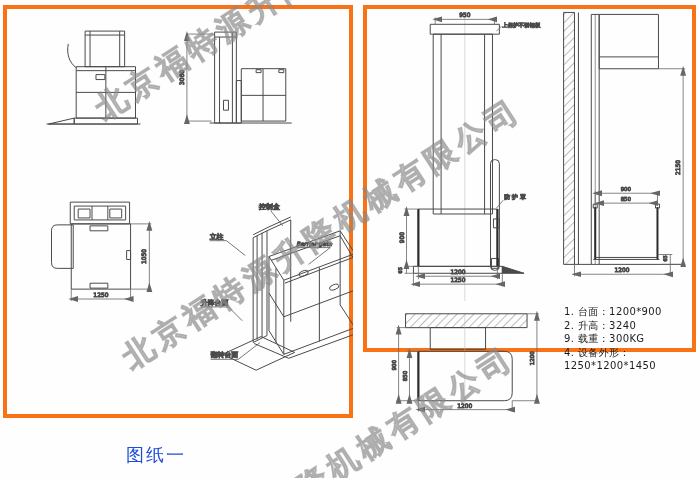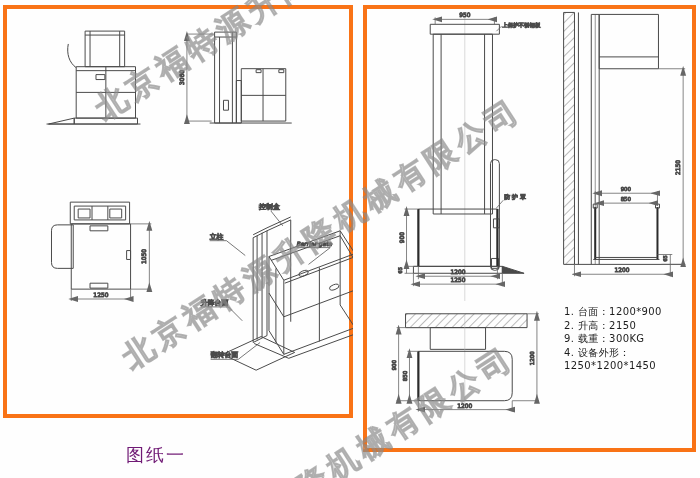--- a/index.html
+++ b/index.html
@@ -1,25 +1,25 @@
 <!DOCTYPE html>
 <html><head>
 <meta charset="utf-8">
 <style>
   html,body{margin:0;padding:0;background:#ffffff;}
   .page{position:relative;width:700px;height:478px;background:#fefefe;overflow:hidden;
         font-family:"DejaVu Sans","Liberation Sans",sans-serif;}
   .panel{position:absolute;box-sizing:border-box;border:4px solid #f97316;background:transparent;z-index:1;}
   .panel-left{left:3px;top:5px;width:350px;height:413px;}
-  .panel-right{left:363px;top:5px;width:333px;height:447px;}
+  .panel-right{left:363px;top:5px;width:333px;height:347px;}
   .panel svg{position:absolute;left:0;top:0;}
   svg line,svg path,svg rect,svg polygon,svg polyline,svg ellipse{vector-effect:non-scaling-stroke;}
   .specs{position:absolute;left:10px;top:318px;font-size:7.5px;line-height:10px;color:#555;letter-spacing:0.3px;}
   .speclist{position:absolute;left:197px;top:296px;font-size:10px;line-height:13.5px;color:#1c1c1c;letter-spacing:0.4px;}
-  .caption{position:absolute;font-size:18px;color:#701a75;letter-spacing:2px;z-index:3;white-space:nowrap;}
+  .caption{position:absolute;font-size:18px;color:#1d4ed8;letter-spacing:2px;z-index:3;white-space:nowrap;}
   .cap1{left:126px;top:443px;}
   .cap2{left:486px;top:444px;margin-top:48px;}
   .wm{position:absolute;white-space:nowrap;z-index:2;pointer-events:none;
       font-size:31px;letter-spacing:5px;font-weight:bold;
       color:rgba(170,170,170,0.40);-webkit-text-stroke:1px rgba(125,125,125,0.50);
       transform:translate(-50%,-50%) rotate(-33deg);}
   .wm1{left:295px;top:-15px;}
   .wm2{left:322px;top:234px;}
   .wm3{left:315px;top:482px;}
   text{font-family:"DejaVu Sans","Liberation Sans",sans-serif;fill:#555;}
@@ -248,21 +248,21 @@
         <text x="262" y="184" font-size="5.5" text-anchor="middle">900</text>
         <text x="262" y="194" font-size="5.5" text-anchor="middle">850</text>
         <text x="317" y="160" font-size="6" text-anchor="middle" transform="rotate(-90 317 160)">2150</text>
         <text x="304" y="252" font-size="5" text-anchor="middle" transform="rotate(-90 304 252)">65</text>
         <text x="258" y="266" font-size="6" text-anchor="middle">1200</text>
       </g>
     </svg>
 
     <div class="speclist">
       <div>1. 台面：1200*900</div>
-      <div>2. 升高：2150</div>
+      <div>2. 升高：3240</div>
       <div>9. 载重：300KG</div>
       <div>4. 设备外形：1250*1200*1450</div>
     </div>
   </div>
 
   <div class="caption cap1">图纸一</div>
   <div class="caption cap2">图纸二</div>
 
 </div>
 

